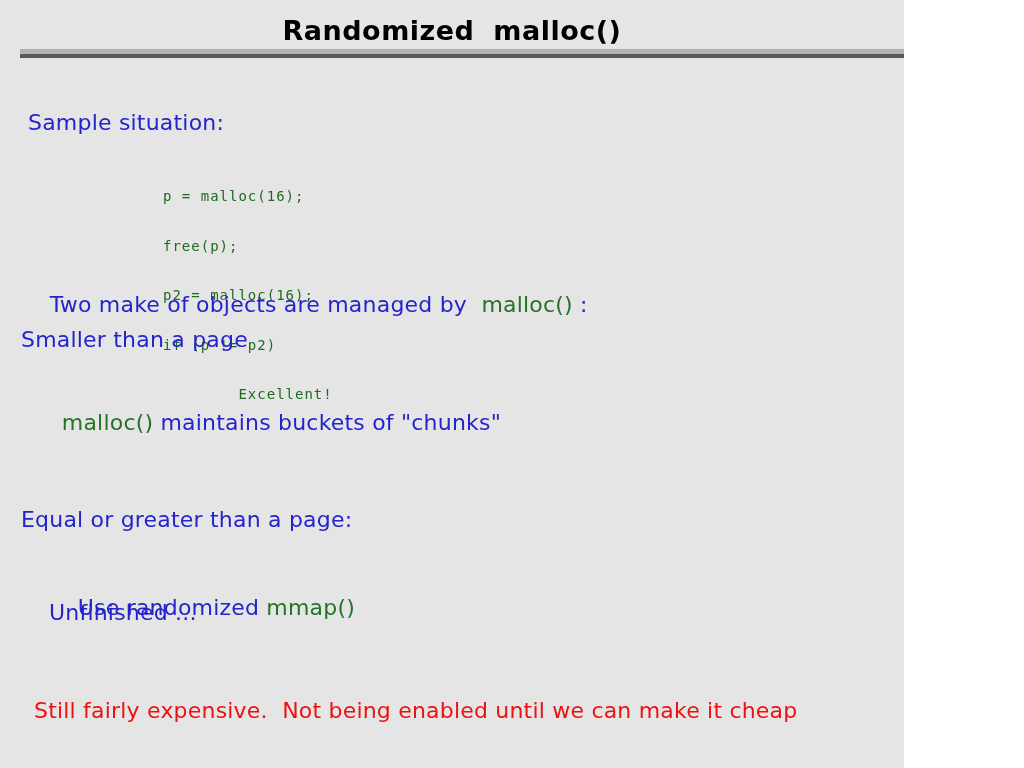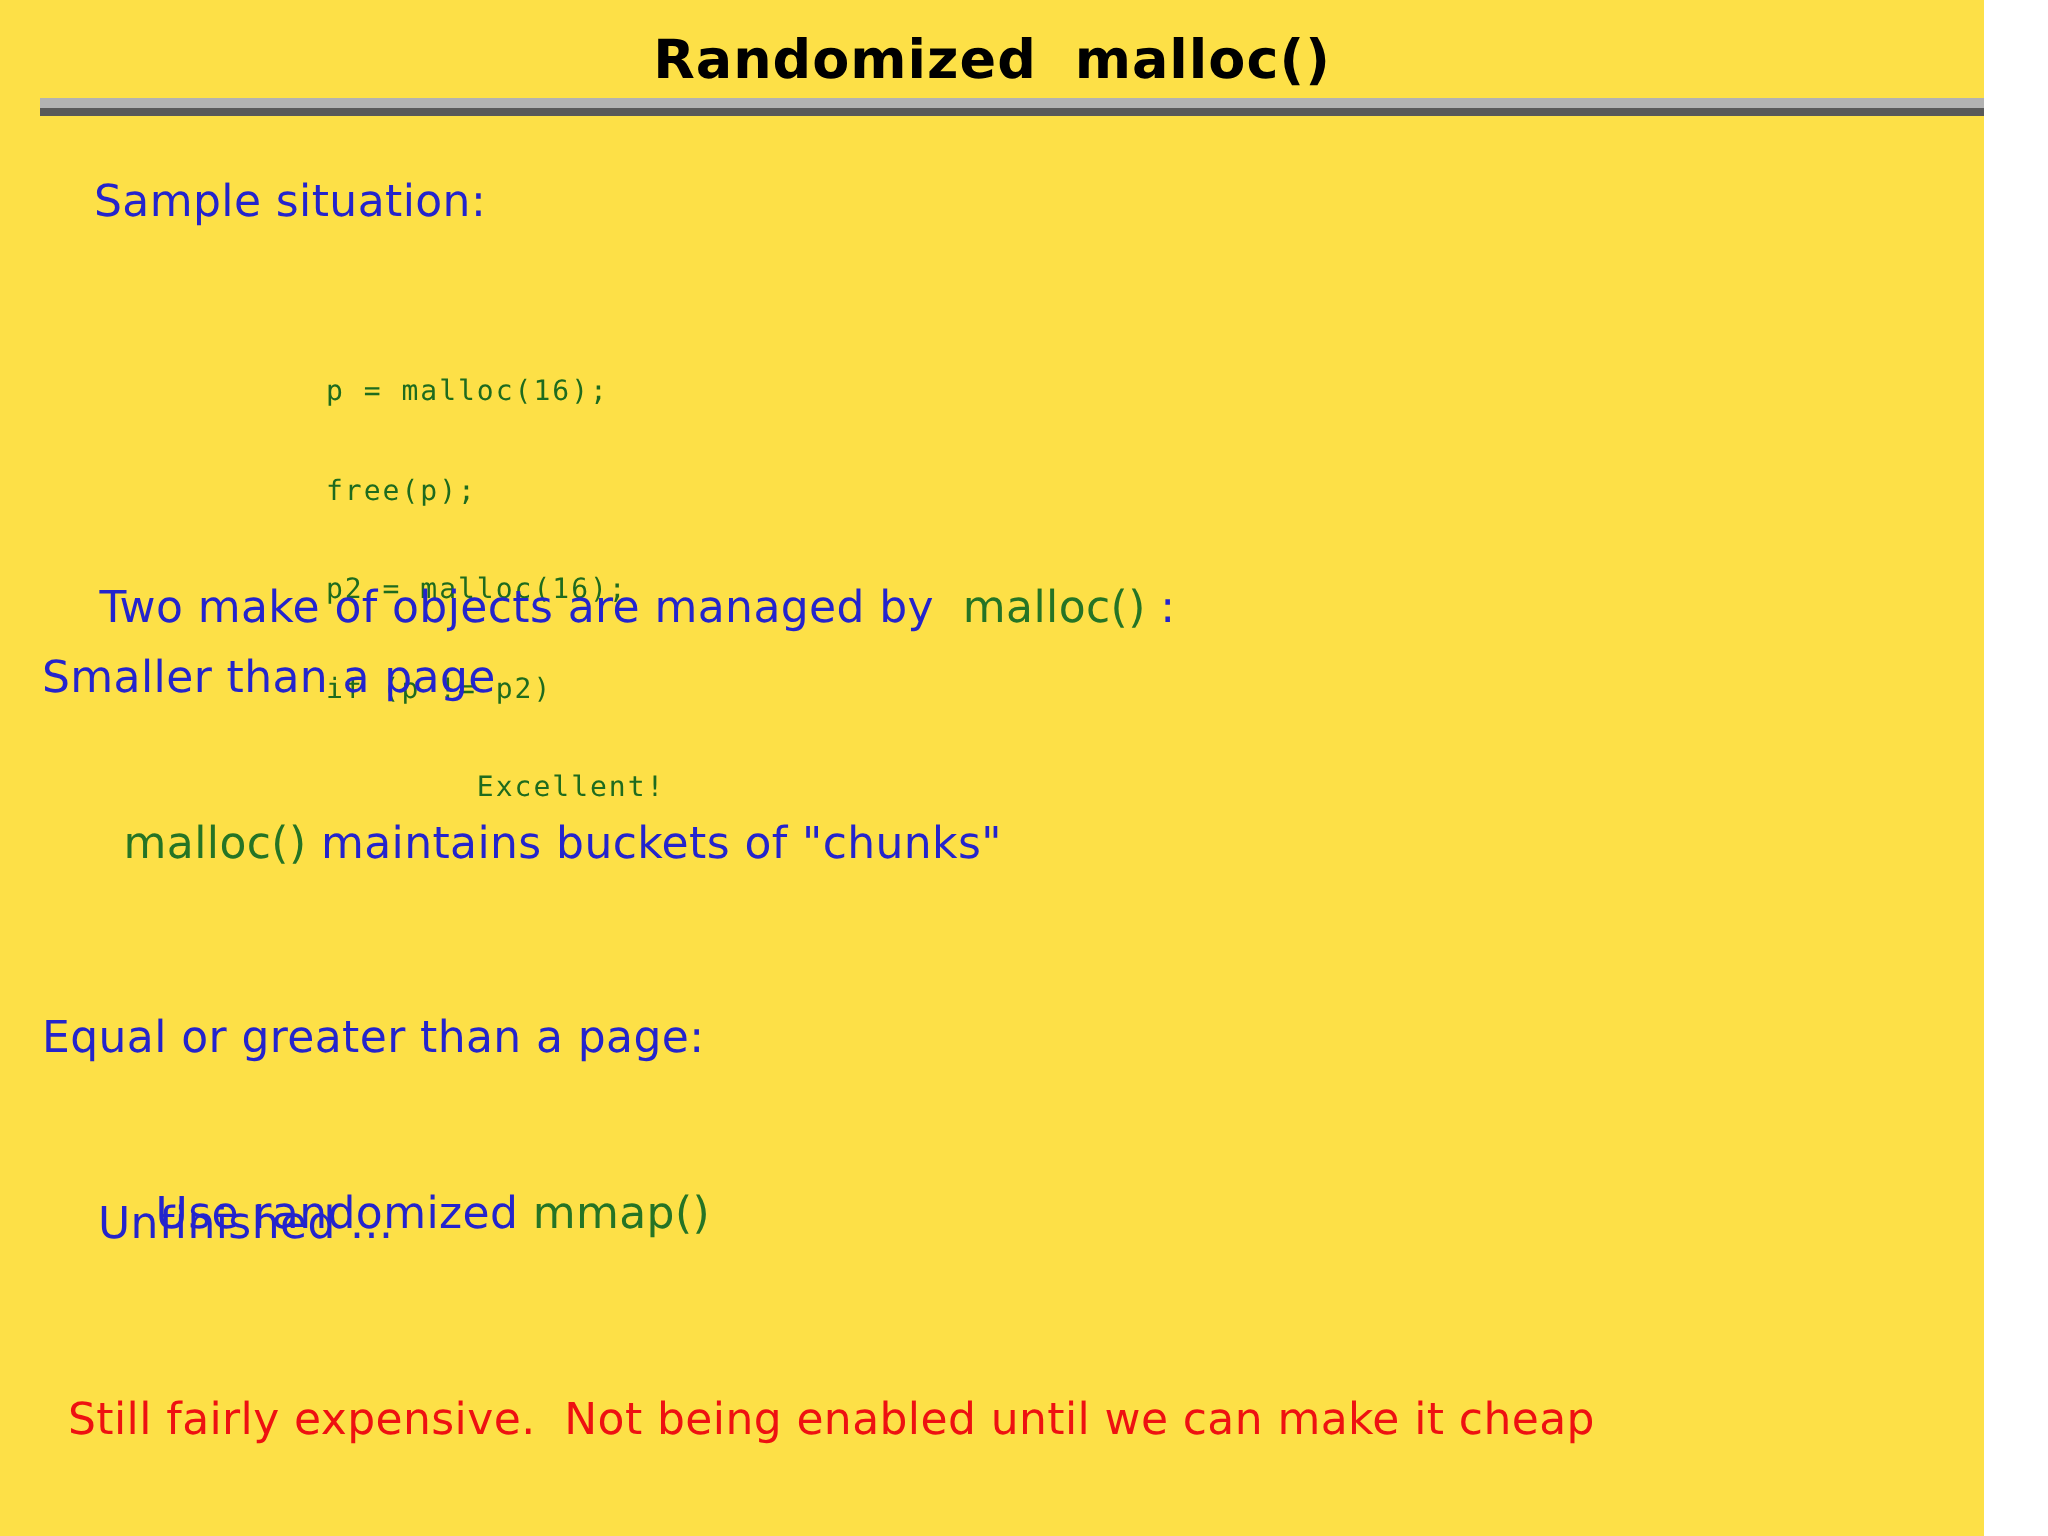--- a/index.html
+++ b/index.html
@@ -3,22 +3,22 @@
 <meta charset="utf-8">
 <style>
   * { margin: 0; padding: 0; box-sizing: border-box; }
   html, body { background: #ffffff; }
   body {
     width: 1024px; height: 768px;
     font-family: "DejaVu Sans", "Liberation Sans", sans-serif;
   }
   .slide {
     position: relative;
-    width: 992px; height: 768px;
-    background: #fde047;
+    width: 904px; height: 768px;
+    background: #e5e5e5;
     overflow: hidden;
   }
   .title {
     position: absolute;
     top: 15px; left: 0; width: 100%;
     text-align: center;
     font-size: 27px;
     font-weight: bold;
     color: #000000;
     word-spacing: 9px;
@@ -56,21 +56,21 @@
 
 <div class="slide">
 
   <div class="title">Randomized malloc()</div>
 
   <div class="rule">
     <div class="rule-top"></div>
     <div class="rule-bot"></div>
   </div>
 
-  <div class="line" style="left:28px; top:89px;margin-left:19px;">Sample situation:</div>
+  <div class="line" style="left:28px; top:110px;">Sample situation:</div>
 
   <div class="code">
     <div>p = malloc(16);</div>
     <div>free(p);</div>
     <div>p2 = malloc(16);</div>
     <div>if (p != p2)</div>
     <div>        Excellent!</div>
   </div>
 
   <div class="line" style="left:21px; top:267px;">

